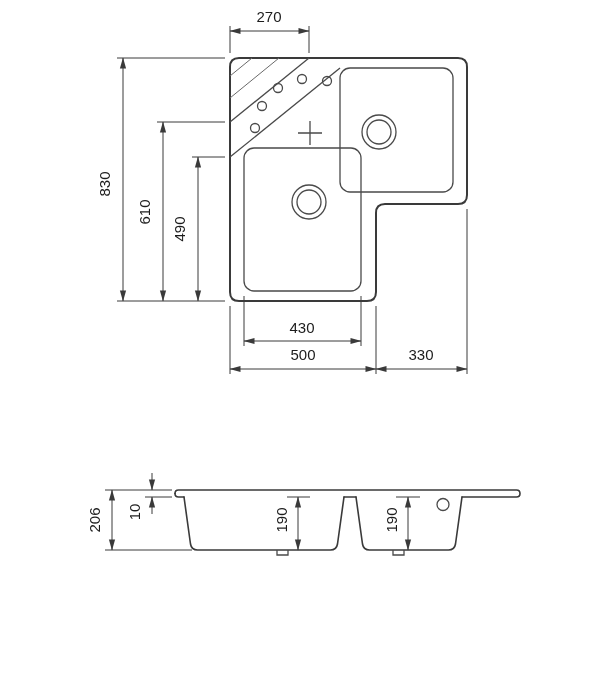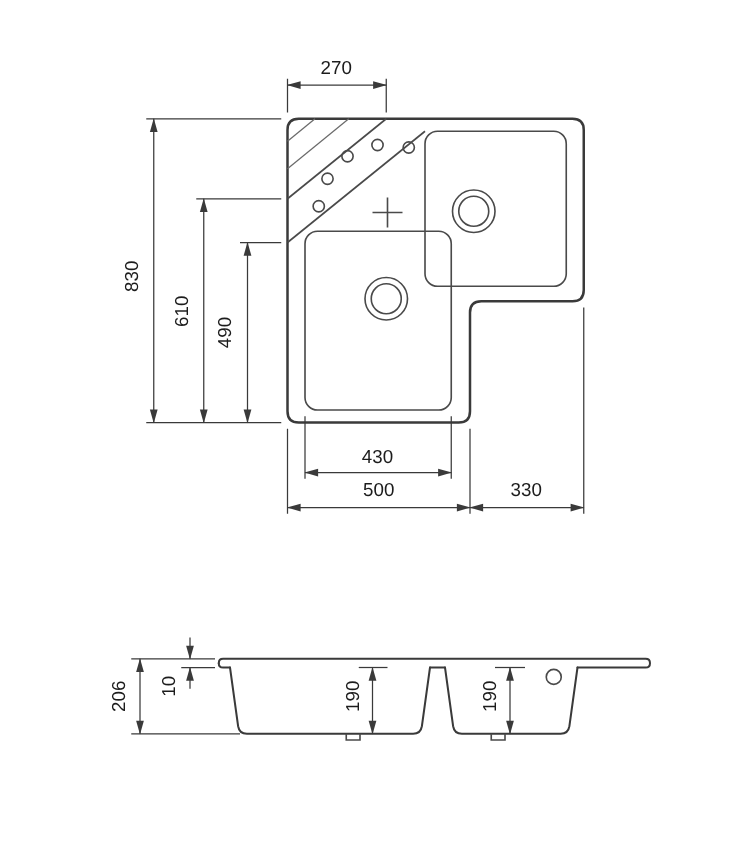--- a/index.html
+++ b/index.html
@@ -3,21 +3,21 @@
 <meta charset="utf-8">
 <style>
   html, body {
     margin: 0;
     padding: 0;
     background: #ffffff;
     width: 600px;
     height: 689px;
     font-family: "Liberation Sans", sans-serif;
   }
-  .canvas { width: 600px; height: 483px; background: #ffffff; margin-top: 37px; }
+  .canvas { width: 600px; height: 483px; background: #ffffff; }
   svg text {
     font-family: "Liberation Sans", "DejaVu Sans", sans-serif;
     font-size: 15px;
     fill: #1c1c1c;
   }
   .outline { fill: #ffffff; stroke: #3a3a3a; stroke-width: 2; stroke-linejoin: round; }
   .profile { fill: none; stroke: #3a3a3a; stroke-width: 1.6; stroke-linejoin: round; stroke-linecap: round; }
   .thin    { fill: none; stroke: #4a4a4a; stroke-width: 1.3; }
   .groove  { fill: none; stroke: #6a6a6a; stroke-width: 1; }
   .dim     { fill: none; stroke: #3a3a3a; stroke-width: 1; }

